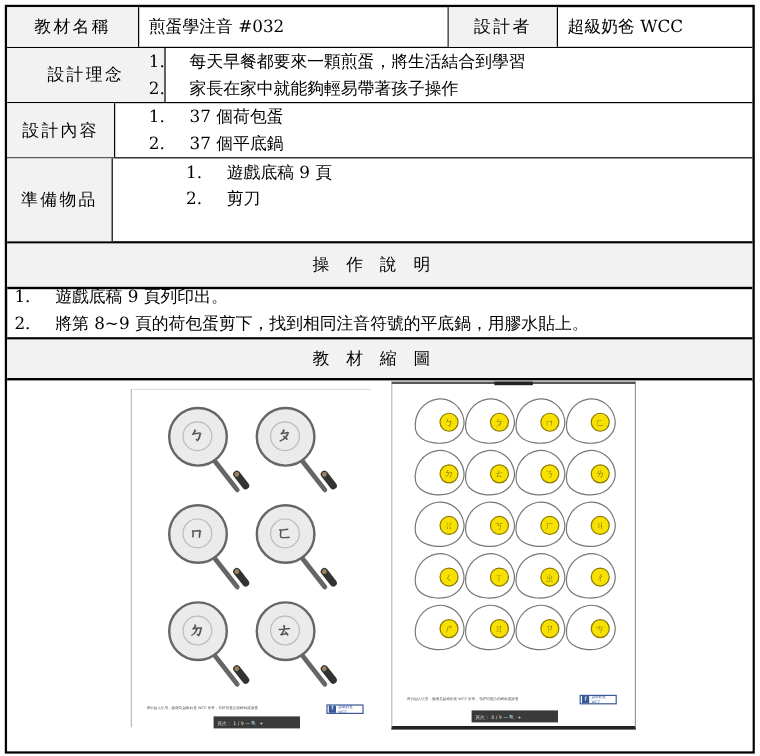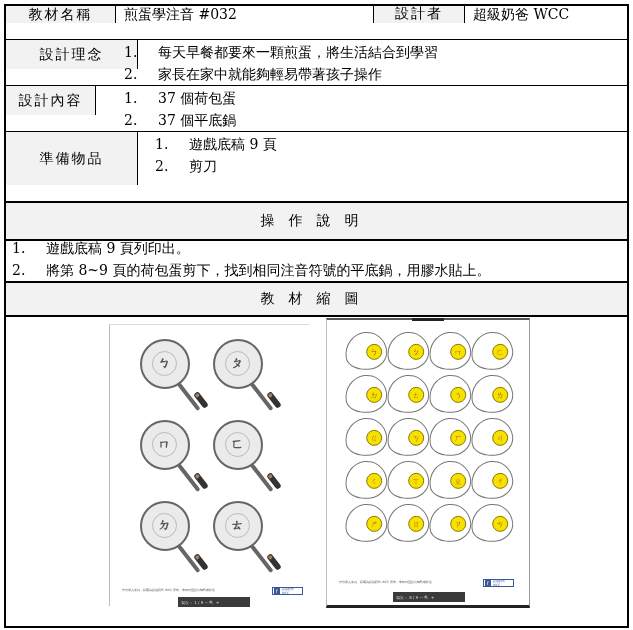--- a/index.html
+++ b/index.html
@@ -1,20 +1,20 @@
 <!DOCTYPE html>
 <html><head>
 <meta charset="utf-8">
 <style>
   * { box-sizing: border-box; margin: 0; padding: 0; }
   html, body { width: 633px; height: 630px; background: #ffffff; overflow: hidden; }
   body { font-family: "DejaVu Serif", "Liberation Serif", serif; color: #000; font-size: 14px; }
   .sheet { position: absolute; left: 4px; top: 4px; width: 625px; height: 624px; border: 2px solid #000; }
   .row { position: absolute; left: 0; right: 0; border-bottom: 1px solid #000; }
-  .cell { position: absolute; top: 0; bottom: 16px; }
+  .cell { position: absolute; top: 0; bottom: 0; }
   .label-cell { background: #f2f2f2; border-right: 1px solid #000; display: flex; align-items: center; justify-content: center; letter-spacing: 2px; font-size: 14px; }
   .content-cell { padding-left: 8px; }
   .li { height: 22px; line-height: 22px; white-space: nowrap; font-size: 14px; }
   .li .num { display: inline-block; width: 34px; }
   .section-head { background: #f2f2f2; display: flex; align-items: center; justify-content: center; letter-spacing: 14px; font-size: 14px; }
   .thick-bottom { border-bottom: 2px solid #000; }
 
   .thumb-area { position: absolute; left: 0; right: 0; top: 312px; bottom: 0; background: #fff; }
   .page { position: absolute; background: #fff; }
   .page1 { left: 103px; top: 6px; width: 200px; height: 282px; border-left: 1px solid #bbb; border-top: 1px solid #ddd; }
@@ -41,21 +41,21 @@
 
 <div class="sheet">
 
   <div class="row" style="top:0;height:34px;">
     <div class="cell label-cell" style="left:0;width:110px;">
       <span>教材名稱</span>
     </div>
     <div class="cell" style="left:110px;width:258px;border-right:1px solid #000;padding-left:8px;display:flex;align-items:center;">
       <span>煎蛋學注音 #032</span>
     </div>
-    <div class="cell label-cell" style="left:368px;width:91px;align-items:flex-end;">
+    <div class="cell label-cell" style="left:368px;width:91px;">
       <span>設計者</span>
     </div>
     <div class="cell" style="left:459px;right:0;padding-left:8px;display:flex;align-items:center;">
       <span>超級奶爸 WCC</span>
     </div>
   </div>
 
   <div class="row" style="top:34px;height:46px;">
     <div class="cell label-cell" style="left:0;width:132px;">
       <span>設計理念</span>
@@ -70,21 +70,21 @@
     <div class="cell label-cell" style="left:0;width:90px;">
       <span>設計內容</span>
     </div>
     <div class="cell content-cell" style="left:110px;right:0;padding-top:1px;">
       <div class="li"><span class="num">1.</span><span>37 個荷包蛋</span></div>
       <div class="li"><span class="num">2.</span><span>37 個平底鍋</span></div>
     </div>
   </div>
 
   <div class="row thick-bottom" style="top:126px;height:71px;">
-    <div class="cell label-cell" style="left:0;width:132px;">
+    <div class="cell label-cell" style="left:0;width:88px;">
       <span>準備物品</span>
     </div>
     <div class="cell content-cell" style="left:110px;right:0;padding-top:1px;margin-left:31px;">
       <div class="li"><span class="num">1.</span><span>遊戲底稿 9 頁</span></div>
       <div class="li"><span class="num">2.</span><span>剪刀</span></div>
     </div>
   </div>
 
   <div class="row section-head thick-bottom" style="top:197px;height:38px;">
     <span>操作說明</span>

